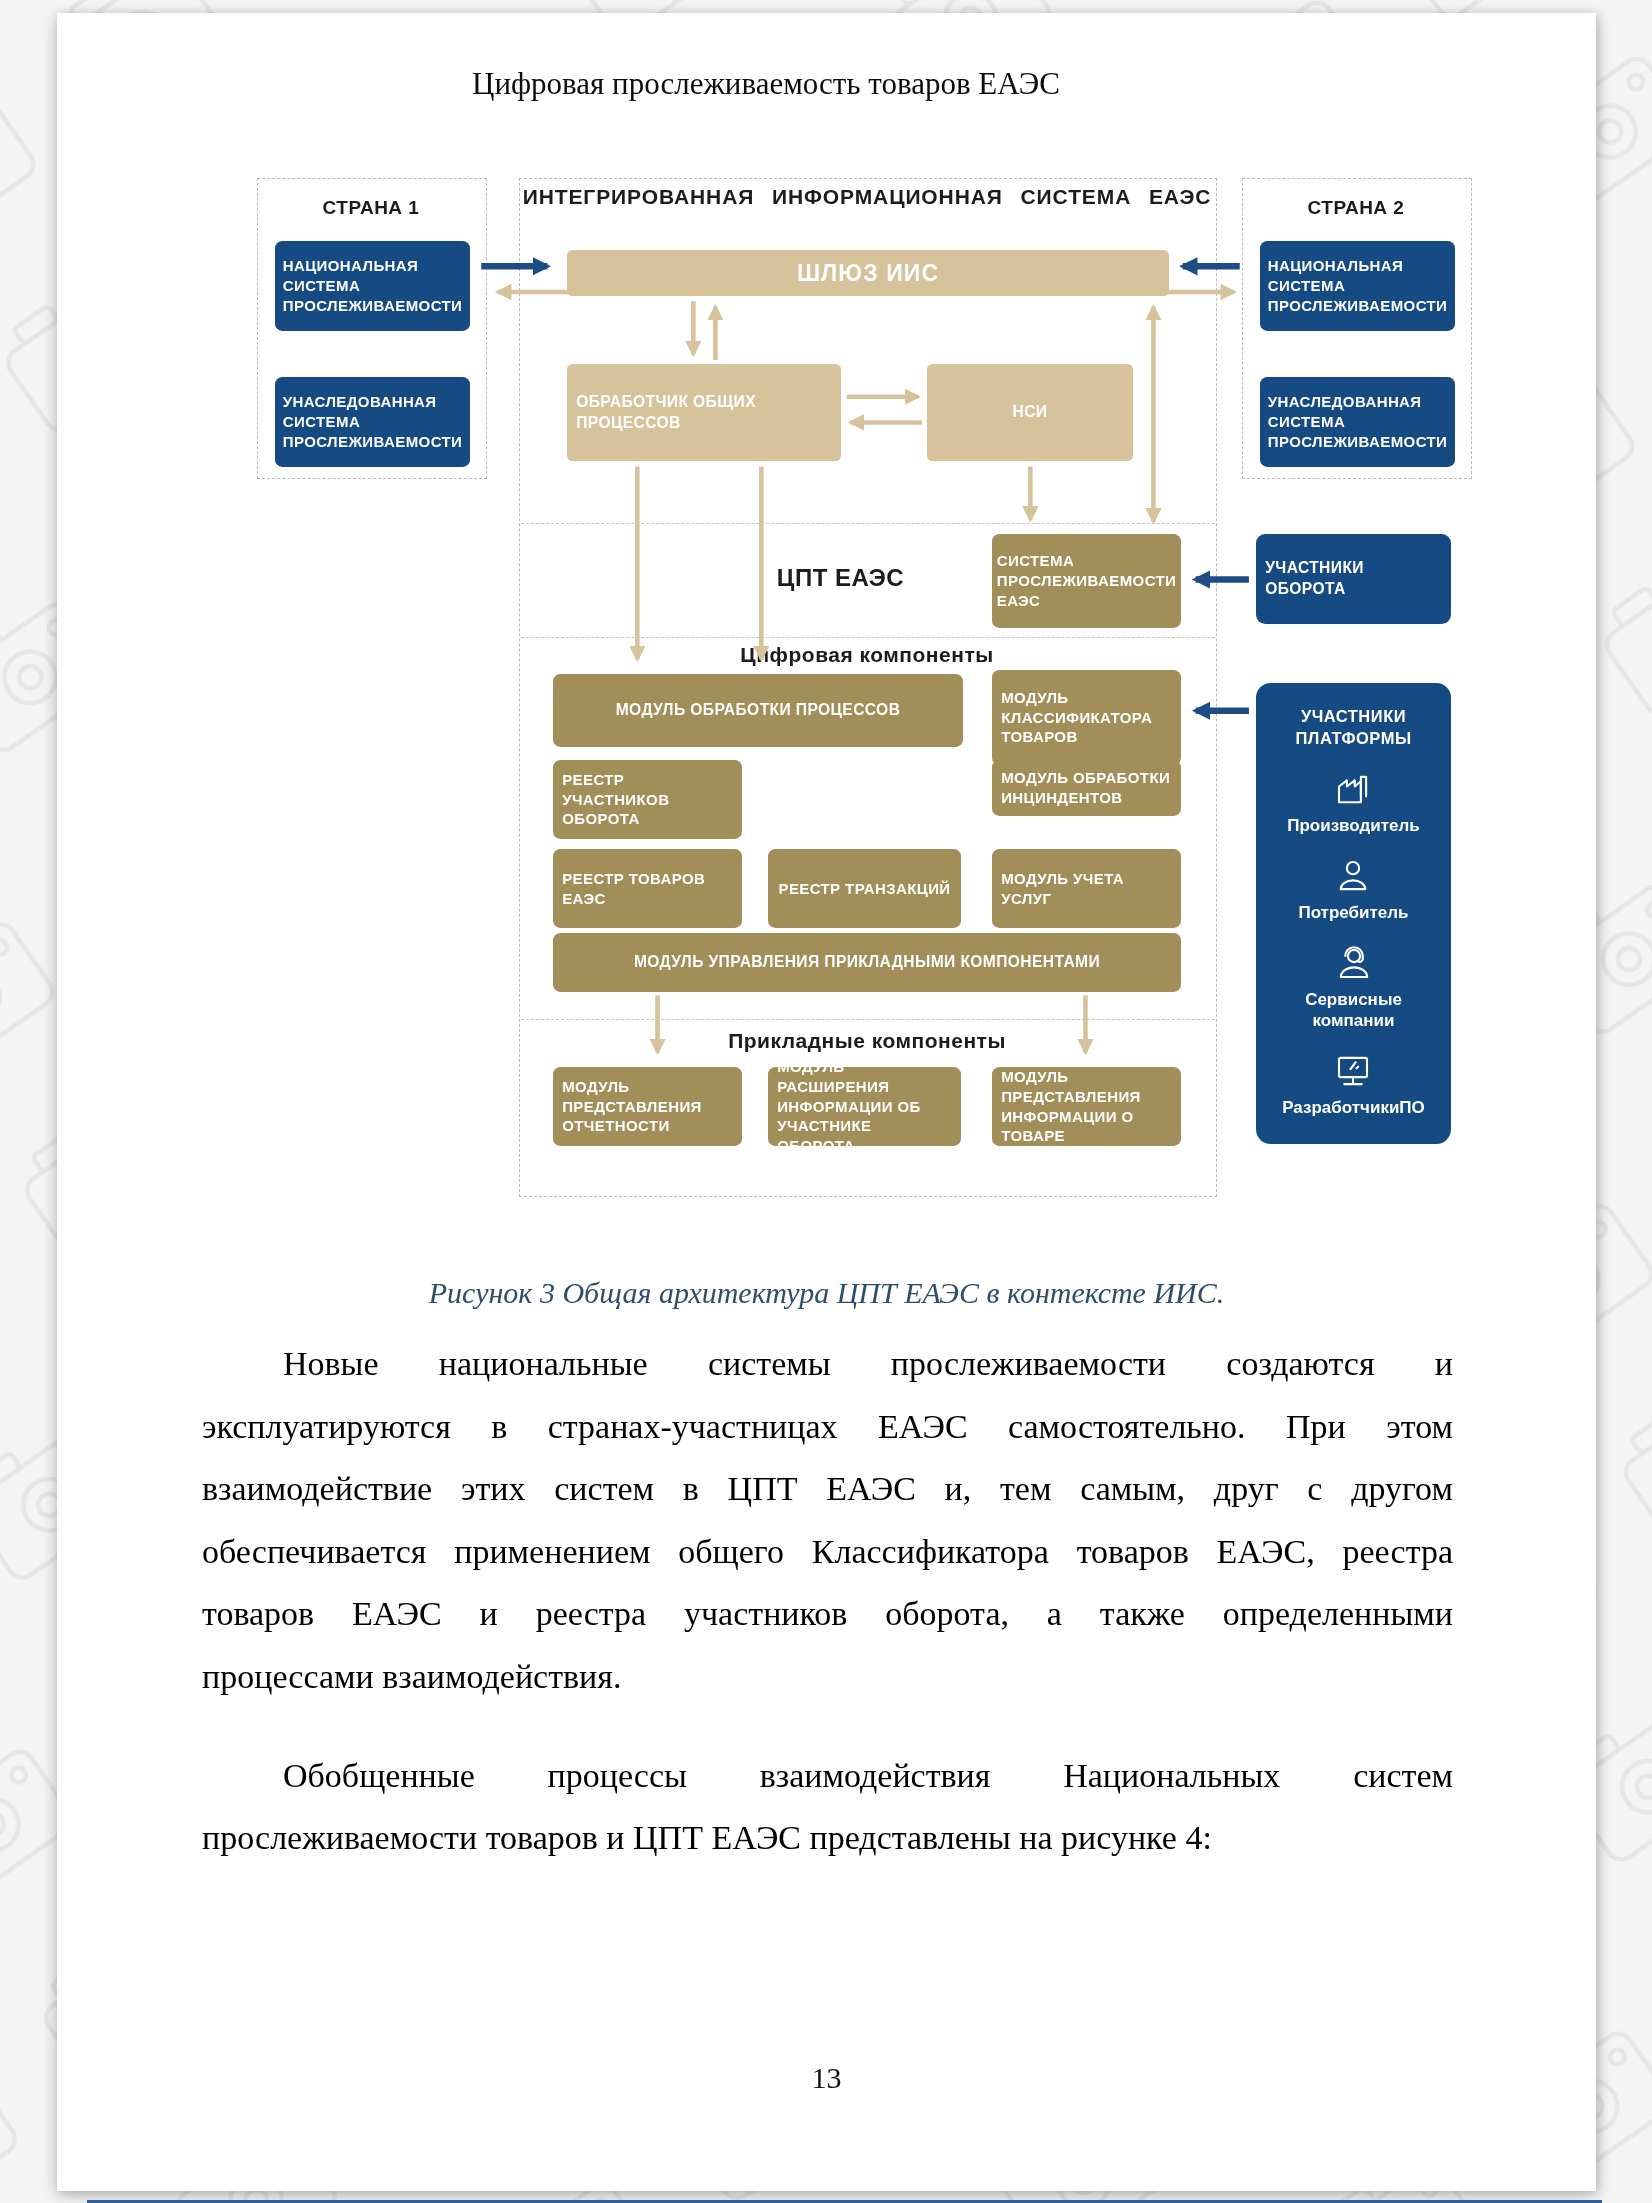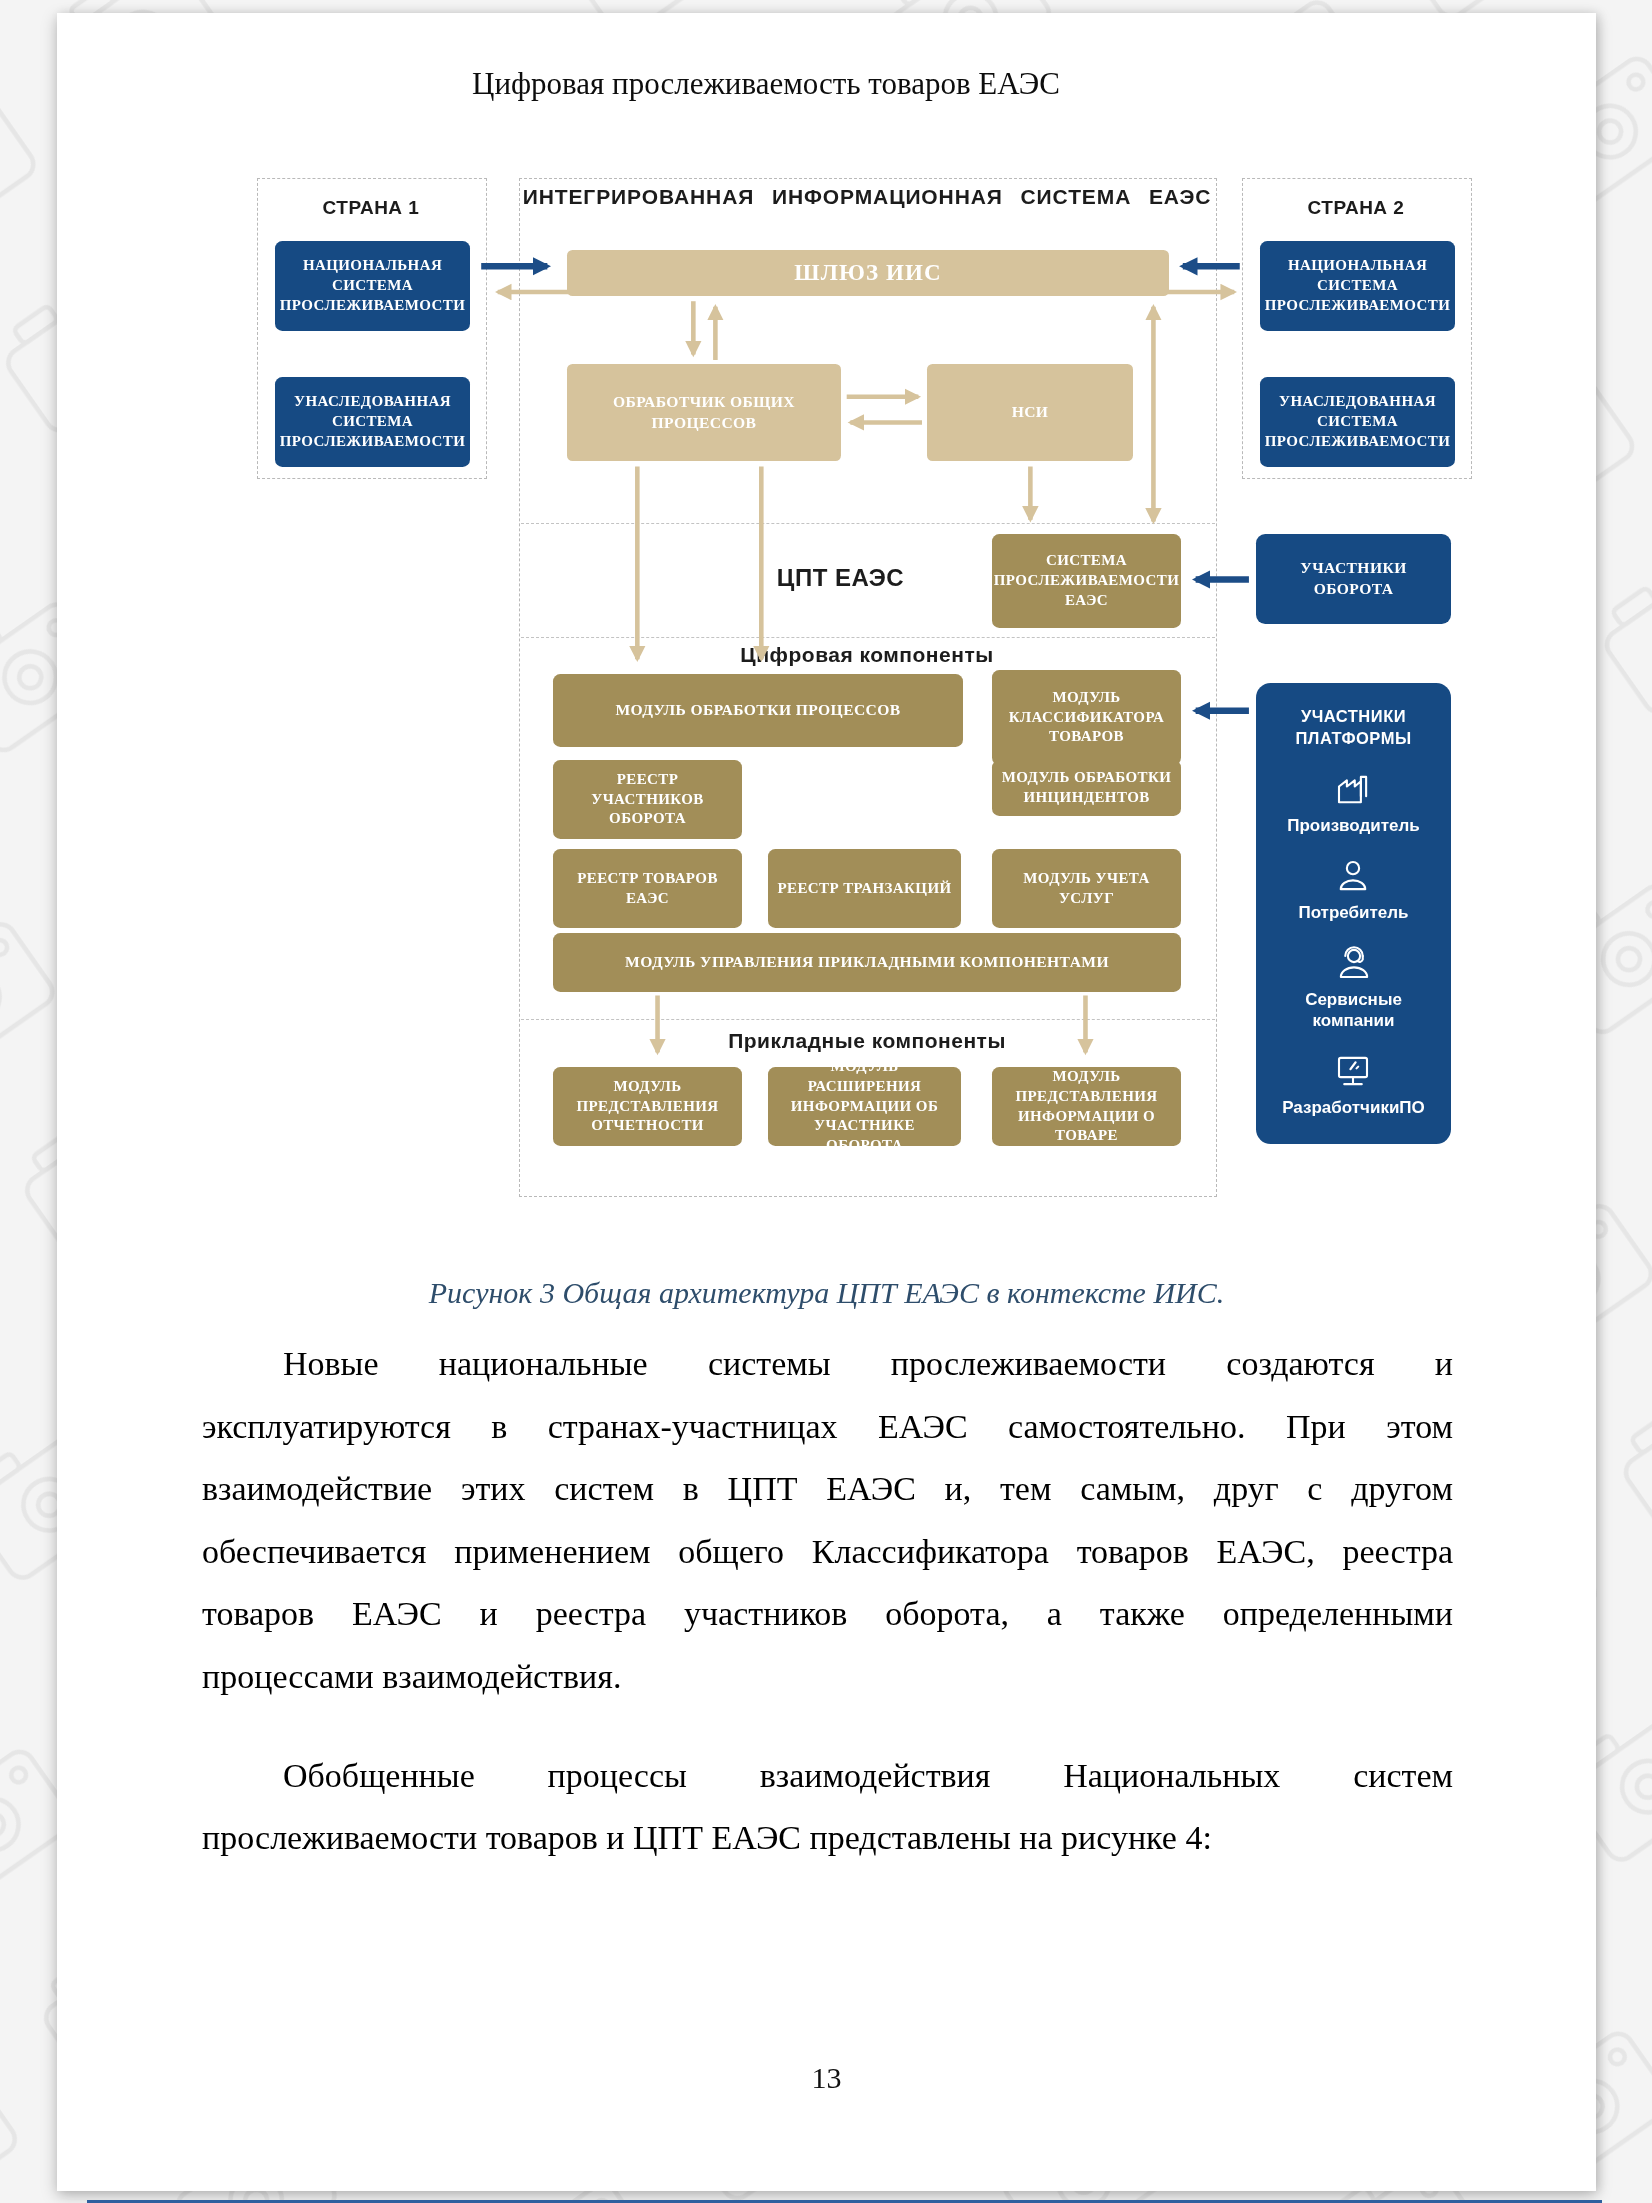--- a/index.html
+++ b/index.html
@@ -31,22 +31,22 @@
   .zone-label{font-weight:bold;color:#1c1c1c;text-align:center;z-index:4;letter-spacing:0.5px;}
   #label-country1{left:257px;top:197px;width:228px;font-size:19px;}
   #label-country2{left:1242px;top:197px;width:228px;font-size:19px;}
   #label-iis{left:519px;top:185px;width:696px;font-size:21px;letter-spacing:0.9px;word-spacing:11px;}
   #label-cpt{left:519px;top:564px;width:643px;font-size:24px;}
   #label-base{left:519px;top:643px;width:696px;font-size:21px;}
   #label-applied{left:519px;top:1029px;width:696px;font-size:21px;}
 
   
   .bluebox,.tanbox,.kbox{display:flex;align-items:center;justify-content:center;
-    text-align:center;color:#fff;font-weight:bold;line-height:1.32;z-index:3;
-    padding:5.5px 9.2px;box-sizing:border-box;letter-spacing:0.4px;font-family:Liberation Serif, serif;}
+    text-align:left;color:#fff;font-weight:bold;line-height:1.32;z-index:3;
+    padding:5.5px 9.2px;box-sizing:border-box;letter-spacing:0.4px;}
   .bluebox{background:#164a83;border-radius:7.3px;font-size:15px;}
   .tanbox{background:#d6c39c;border-radius:5.5px;font-size:15.6px;}
   .kbox{background:#a28e58;border-radius:7.3px;font-size:15px;}
 
   #box-c1-national{left:275px;top:241px;width:195px;height:90px;}
   #box-c1-legacy  {left:275px;top:377px;width:195px;height:90px;}
   #box-c2-national{left:1260px;top:241px;width:195px;height:90px;}
   #box-c2-legacy  {left:1260px;top:377px;width:195px;height:90px;}
 
   #box-gateway{left:567px;top:250px;width:602px;height:46px;font-size:23px;letter-spacing:1.1px;}

